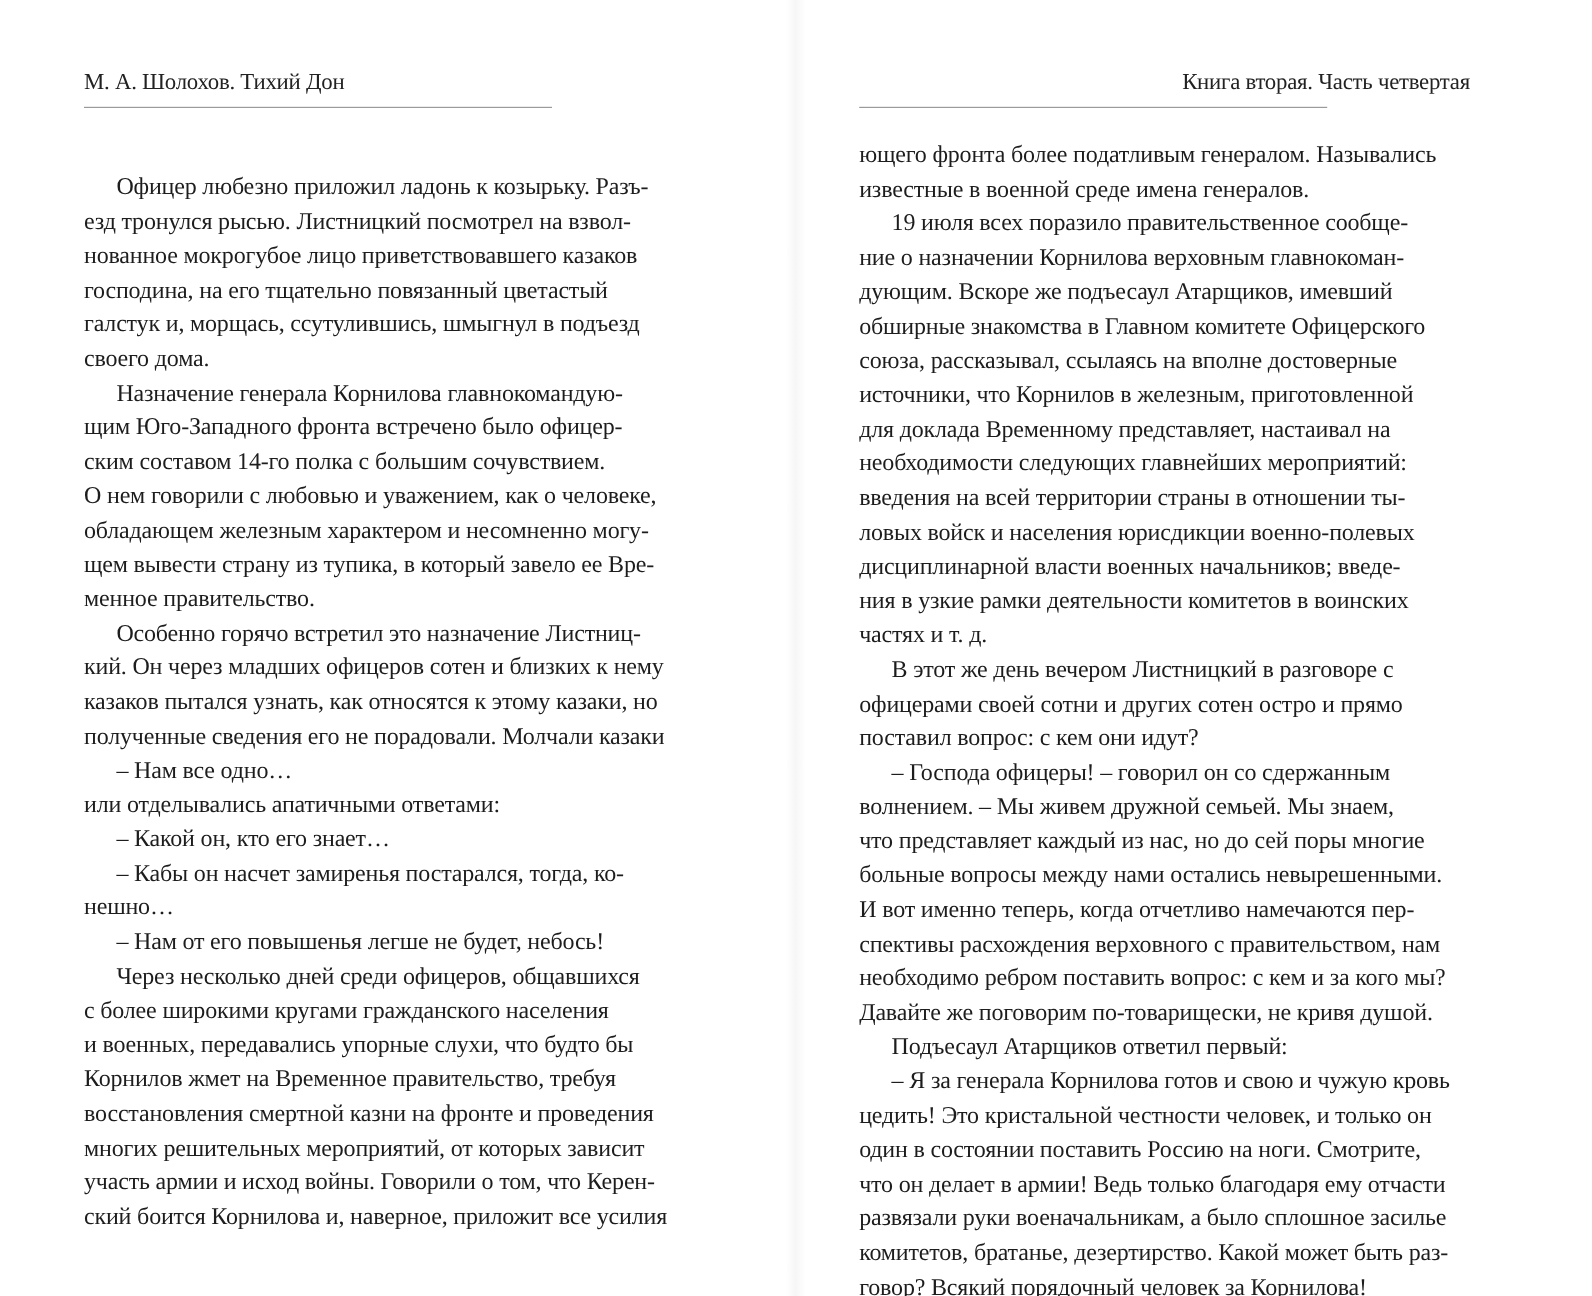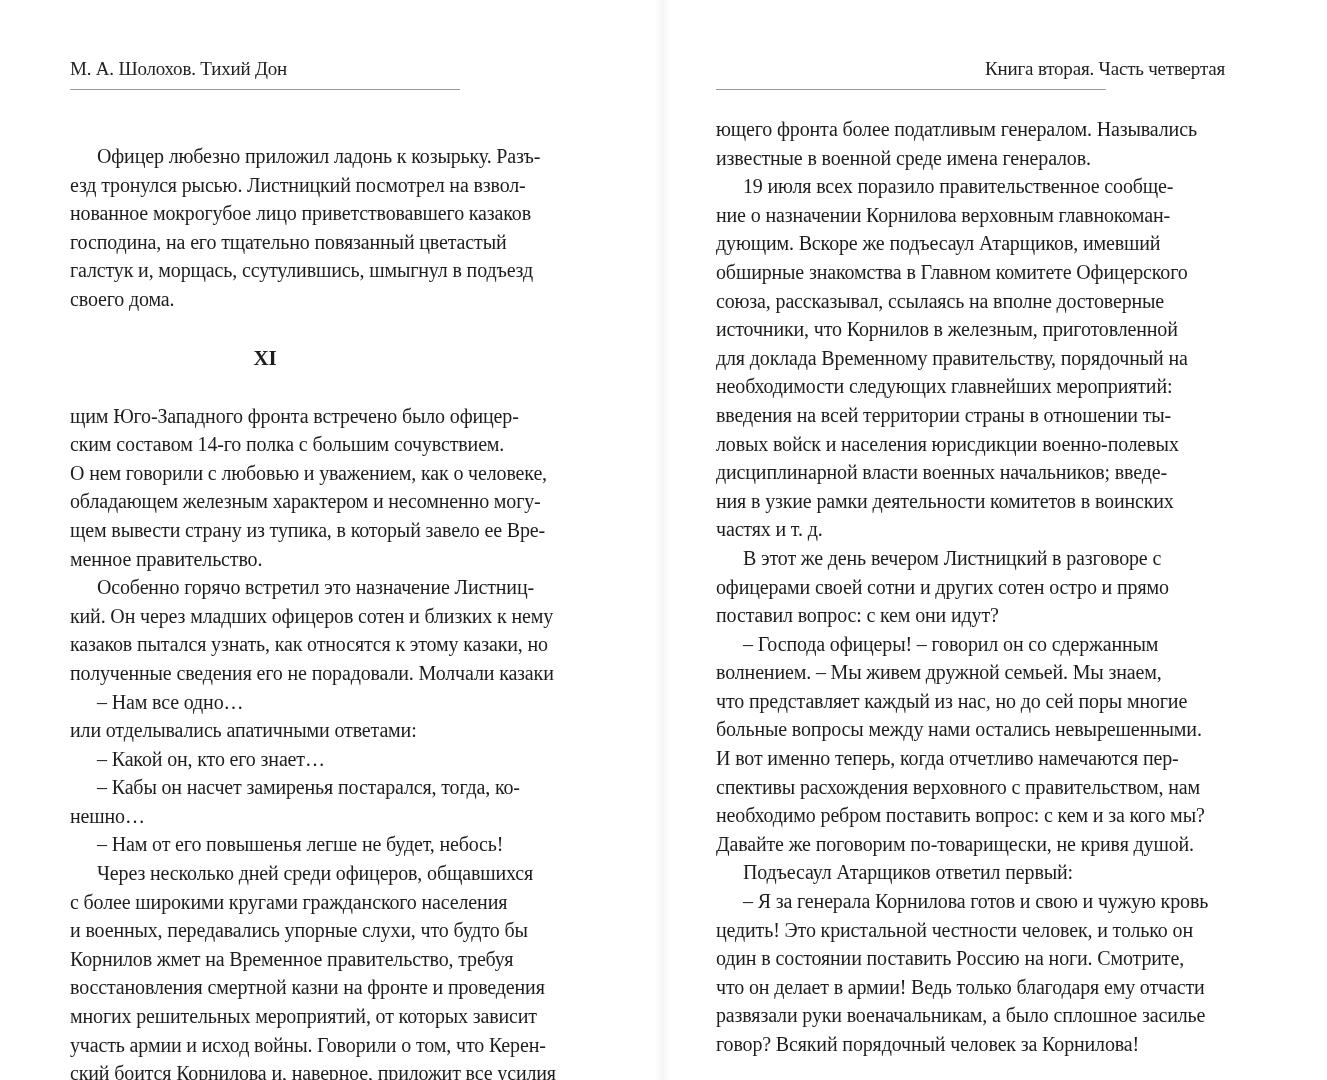--- a/index.html
+++ b/index.html
@@ -54,21 +54,21 @@
 <div class="page left">
   <div class="running-head">М. А. Шолохов. Тихий Дон</div>
   <div class="rule"></div>
   <div class="text" id="left-text">
       <span class="line indent">Офицер любезно приложил ладонь к козырьку. Разъ-</span>
       <span class="line">езд тронулся рысью. Листницкий посмотрел на взвол-</span>
       <span class="line">нованное мокрогубое лицо приветствовавшего казаков</span>
       <span class="line">господина, на его тщательно повязанный цветастый</span>
       <span class="line">галстук и, морщась, ссутулившись, шмыгнул в подъезд</span>
       <span class="line last">своего дома.</span>
-      <span class="chapter">XI</span>
+      <span class="line indent">Назначение генерала Корнилова главнокомандую-</span>
       <span class="line">щим Юго-Западного фронта встречено было офицер-</span>
       <span class="line">ским составом 14-го полка с большим сочувствием.</span>
       <span class="line">О нем говорили с любовью и уважением, как о человеке,</span>
       <span class="line">обладающем железным характером и несомненно могу-</span>
       <span class="line">щем вывести страну из тупика, в который завело ее Вре-</span>
       <span class="line last">менное правительство.</span>
       <span class="line indent">Особенно горячо встретил это назначение Листниц-</span>
       <span class="line">кий. Он через младших офицеров сотен и близких к нему</span>
       <span class="line">казаков пытался узнать, как относятся к этому казаки, но</span>
       <span class="line">полученные сведения его не порадовали. Молчали казаки</span>
@@ -95,21 +95,21 @@
   <div class="rule"></div>
   <div class="text" id="right-text">
       <span class="line">ющего фронта более податливым генералом. Назывались</span>
       <span class="line last">известные в военной среде имена генералов.</span>
       <span class="line indent">19 июля всех поразило правительственное сообще-</span>
       <span class="line">ние о назначении Корнилова верховным главнокоман-</span>
       <span class="line">дующим. Вскоре же подъесаул Атарщиков, имевший</span>
       <span class="line">обширные знакомства в Главном комитете Офицерского</span>
       <span class="line">союза, рассказывал, ссылаясь на вполне достоверные</span>
       <span class="line">источники, что Корнилов в железным, приготовленной</span>
-      <span class="line">для доклада Временному правительству, порядочный на</span>
+      <span class="line">для доклада Временному представляет, настаивал на</span>
       <span class="line">необходимости следующих главнейших мероприятий:</span>
       <span class="line">введения на всей территории страны в отношении ты-</span>
       <span class="line">ловых войск и населения юрисдикции военно-полевых</span>
       <span class="line">дисциплинарной власти военных начальников; введе-</span>
       <span class="line">ния в узкие рамки деятельности комитетов в воинских</span>
       <span class="line last">частях и т. д.</span>
       <span class="line indent">В этот же день вечером Листницкий в разговоре с</span>
       <span class="line">офицерами своей сотни и других сотен остро и прямо</span>
       <span class="line last">поставил вопрос: с кем они идут?</span>
       <span class="line indent">– Господа офицеры! – говорил он со сдержанным</span>
@@ -119,16 +119,17 @@
       <span class="line">И вот именно теперь, когда отчетливо намечаются пер-</span>
       <span class="line">спективы расхождения верховного с правительством, нам</span>
       <span class="line">необходимо ребром поставить вопрос: с кем и за кого мы?</span>
       <span class="line last">Давайте же поговорим по-товарищески, не кривя душой.</span>
       <span class="line indent last">Подъесаул Атарщиков ответил первый:</span>
       <span class="line indent">– Я за генерала Корнилова готов и свою и чужую кровь</span>
       <span class="line">цедить! Это кристальной честности человек, и только он</span>
       <span class="line">один в состоянии поставить Россию на ноги. Смотрите,</span>
       <span class="line">что он делает в армии! Ведь только благодаря ему отчасти</span>
       <span class="line">развязали руки военачальникам, а было сплошное засилье</span>
+      <span class="line">комитетов, братанье, дезертирство. Какой может быть раз-</span>
       <span class="line last">говор? Всякий порядочный человек за Корнилова!</span>
     </div>
   <div class="folio">115</div>
 </div>
 
 </body></html>

